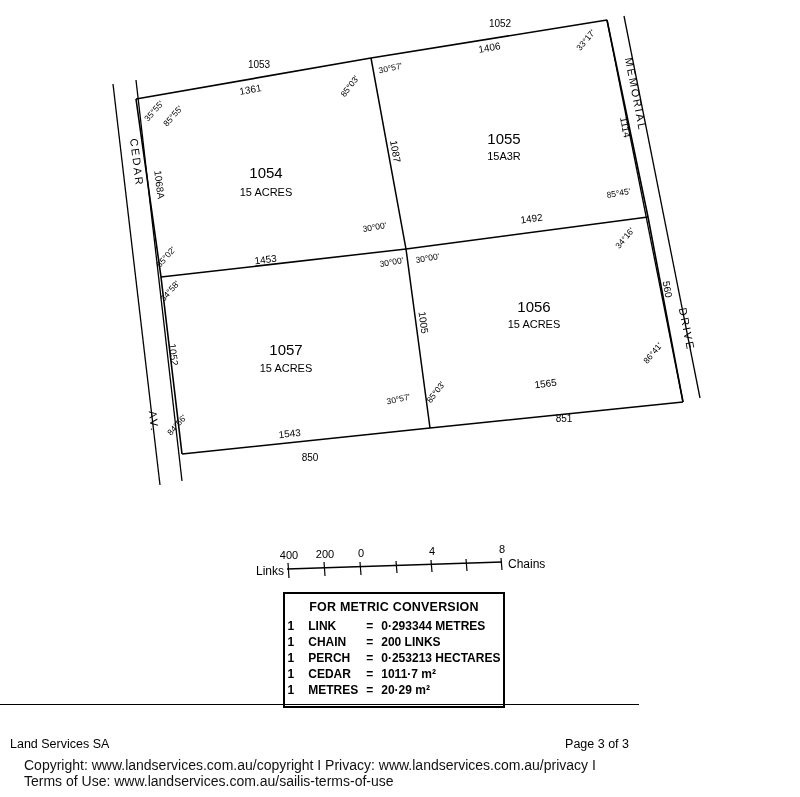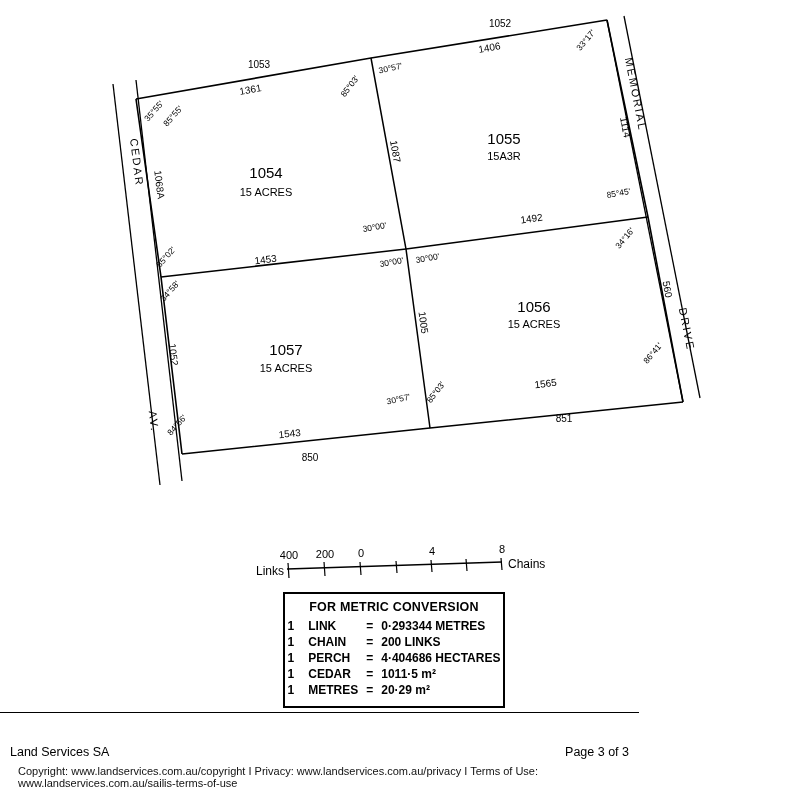--- a/index.html
+++ b/index.html
@@ -61,22 +61,22 @@
     padding-top:6px;
   }
   #footer-row1 {
     display:flex;
     justify-content:space-between;
     align-items:baseline;
     padding:2px 10px 0 10px;
     font-size:12.5px;
   }
   #footer-row2 {
-    padding:6px 10px 8px 18px;
-    font-size:11px;
+    padding:6px 10px 8px 24px;
+    font-size:14px;
     color:#111;
   }
   #footer .org { font-weight:400; }
   #footer .page { font-weight:400;margin-top:24px; }
 </style>
 </head>
 <body>
 
 <div id="plan-area">
   <svg id="plan-svg" width="800" height="740" viewBox="0 0 800 740">
@@ -224,27 +224,27 @@
     <tr>
       <td>1</td>
       <td class="u">CHAIN</td>
       <td class="eq">=</td>
       <td>200 LINKS</td>
     </tr>
     <tr>
       <td>1</td>
       <td class="u">PERCH</td>
       <td class="eq">=</td>
-      <td>4·404686 HECTARES</td>
+      <td>0·253213 HECTARES</td>
     </tr>
     <tr>
       <td>1</td>
       <td class="u">CEDAR</td>
       <td class="eq">=</td>
-      <td>1011·5 m²</td>
+      <td>1011·7 m²</td>
     </tr>
     <tr>
       <td>1</td>
       <td class="u">METRES</td>
       <td class="eq">=</td>
       <td>20·29 m²</td>
     </tr>
   </tbody>
     </table>
 </div>

